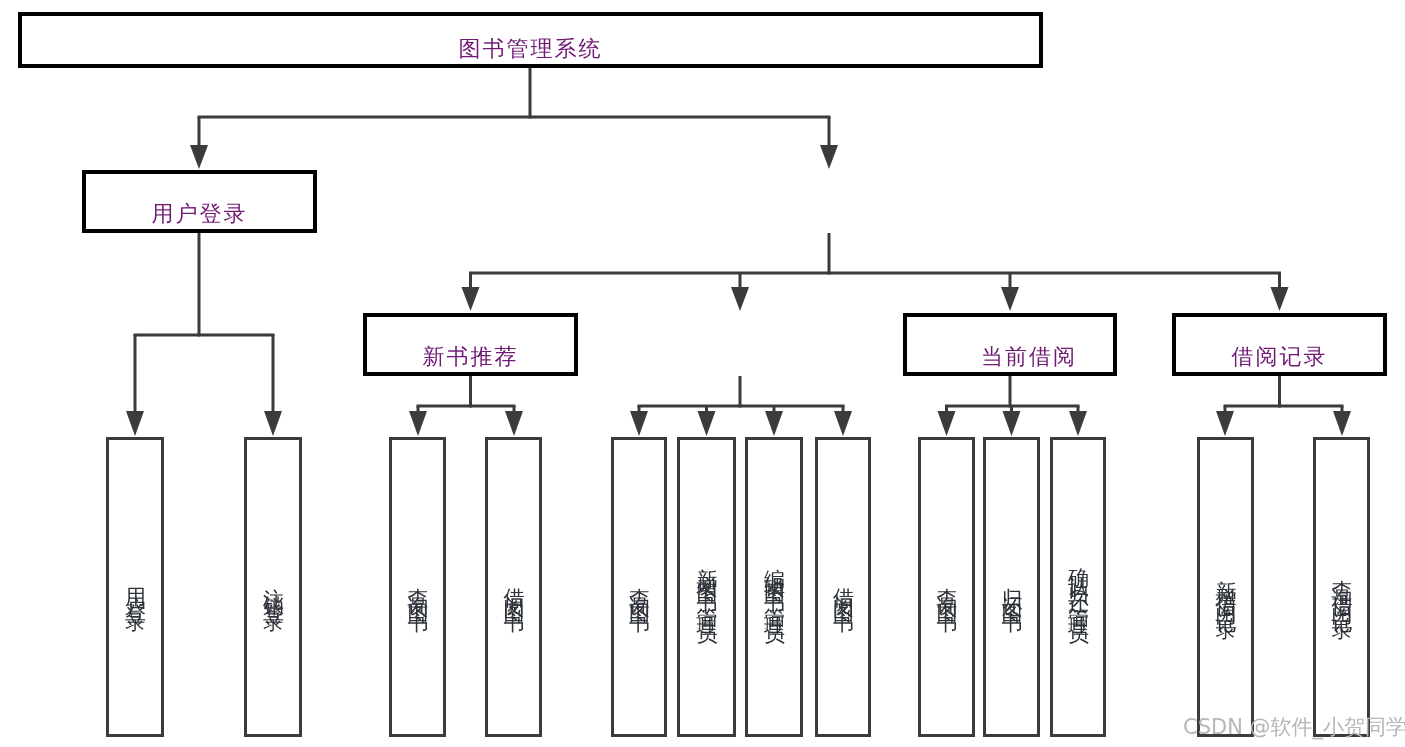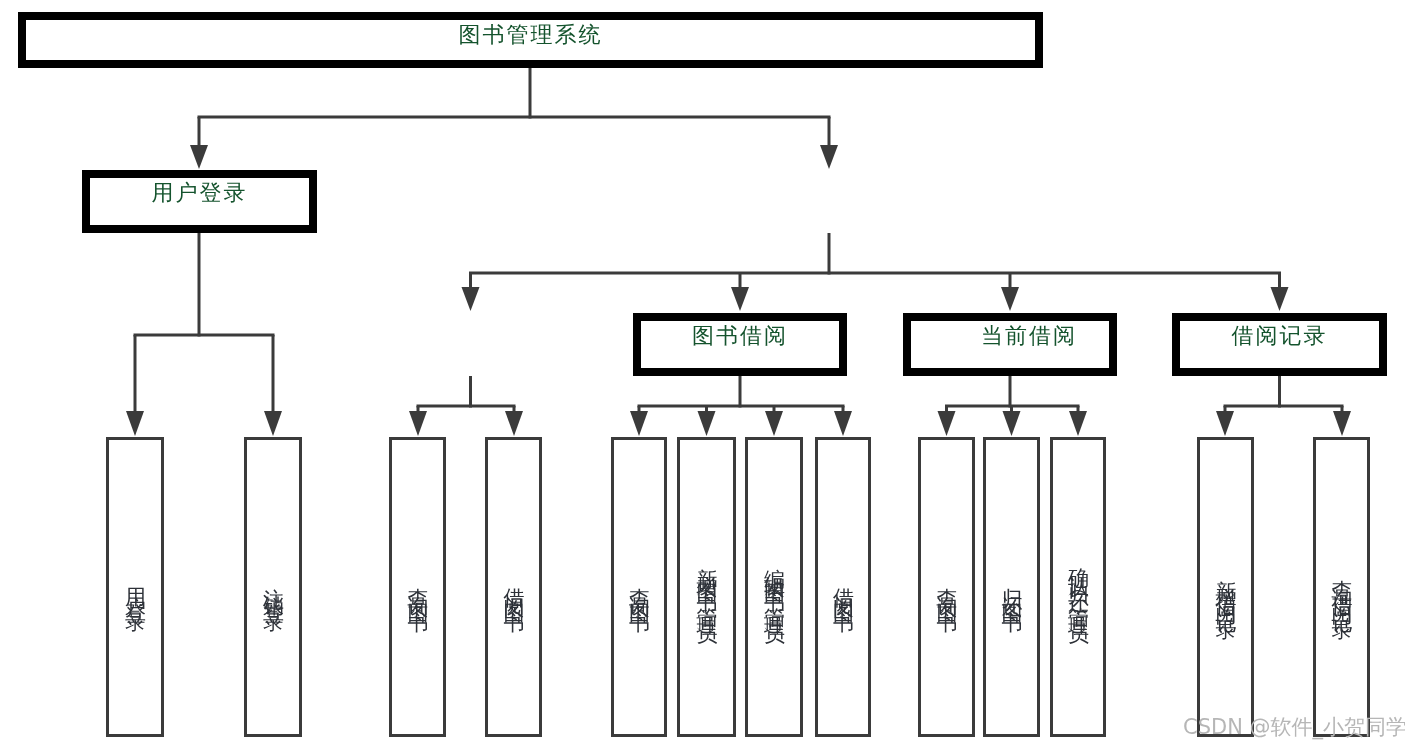--- a/index.html
+++ b/index.html
@@ -5,24 +5,24 @@
   html,body{margin:0;padding:0;background:#ffffff;}
   #stage{
     position:relative;
     width:1405px;height:747px;
     background:#ffffff;
     font-family:"DejaVu Sans","Liberation Sans",sans-serif;
     overflow:hidden;
   }
   .node{
     position:absolute;
-    border:8px solid #000000;
+    border:4px solid #000000;
     background:#ffffff;
-    display:flex;align-items:flex-start;justify-content:center;
-    color:#14532d;
+    display:flex;align-items:flex-end;justify-content:center;
+    color:#701a75;
     font-size:22px;
     letter-spacing:2px;
     box-sizing:border-box;
     z-index:2;
   }
   .vnode{
     position:absolute;
     border:3px solid #3b3b3b;
     background:#ffffff;
     display:flex;align-items:center;justify-content:center;
@@ -118,22 +118,22 @@
   </svg>
 
   <div class="node" style="left:18px;top:12px;width:1025px;height:56px;">
     <span>图书管理系统</span>
   </div>
 
   <div class="node" style="left:82px;top:170px;width:235px;height:63px;">
     <span>用户登录</span>
   </div>
 
-  <div class="node" style="left:633px;top:313px;width:214px;height:63px;">
-    <span>图书借阅</span>
+  <div class="node" style="left:363px;top:313px;width:215px;height:63px;">
+    <span>新书推荐</span>
   </div>
   <div class="node" style="left:903px;top:313px;width:214px;height:63px;padding-left:38px;">
     <span>当前借阅</span>
   </div>
   <div class="node" style="left:1172px;top:313px;width:215px;height:63px;">
     <span>借阅记录</span>
   </div>
 
   <div class="vnode" style="left:106px;top:437px;width:58px;height:300px;">
     <span class="vtext">用户登录</span>

